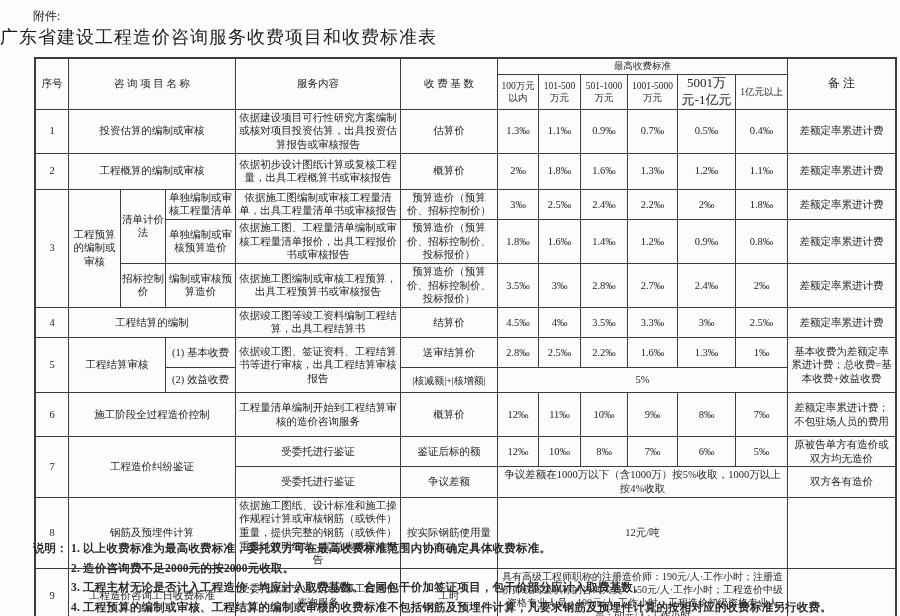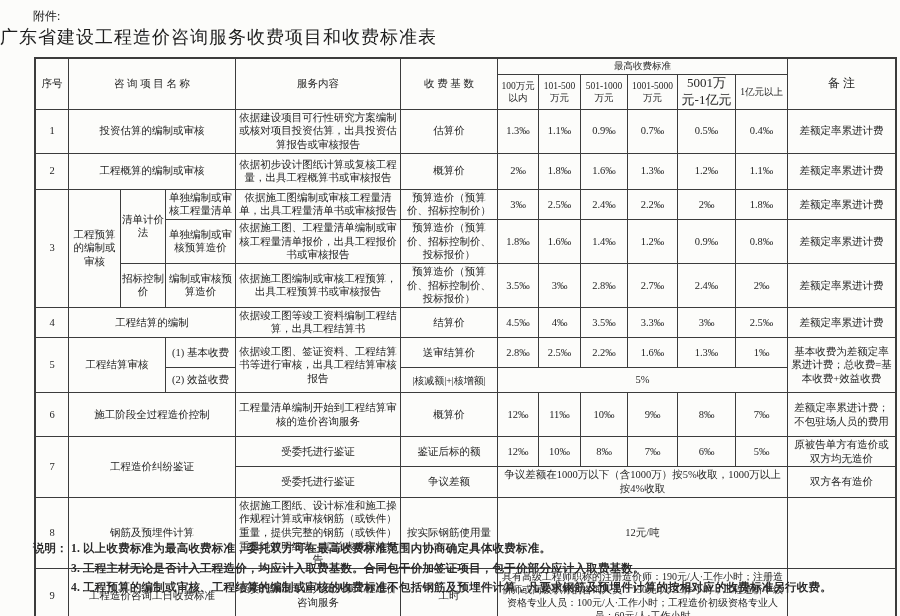--- a/index.html
+++ b/index.html
@@ -230,16 +230,17 @@
     <td colspan="6" class="left" style="font-size:10px">具有高级工程师职称的注册造价师：190元/人·工作小时；注册造价师或高级职称的咨询人员：150元/人·工作小时；工程造价中级资格专业人员：100元/人·工作小时；工程造价初级资格专业人员：60元/人·工作小时</td>
     <td class="left"></td>
   </tr>
 </tbody>
   </table>
 
 <div class="notes">
   <div class="note-label">说明：</div>
   <div class="note-items">
     <div>1. 以上收费标准为最高收费标准，委托双方可在最高收费标准范围内协商确定具体收费标准。</div>
+    <div>2. 造价咨询费不足2000元的按2000元收取。</div>
     <div>3. 工程主材无论是否计入工程造价，均应计入取费基数。合同包干价加签证项目，包干价部分应计入取费基数。</div>
     <div>4. 工程预算的编制或审核、工程结算的编制或审核的收费标准不包括钢筋及预埋件计算，凡要求钢筋及预埋件计算的按相对应的收费标准另行收费。</div>
   </div>
 </div>
 
 </body></html>

